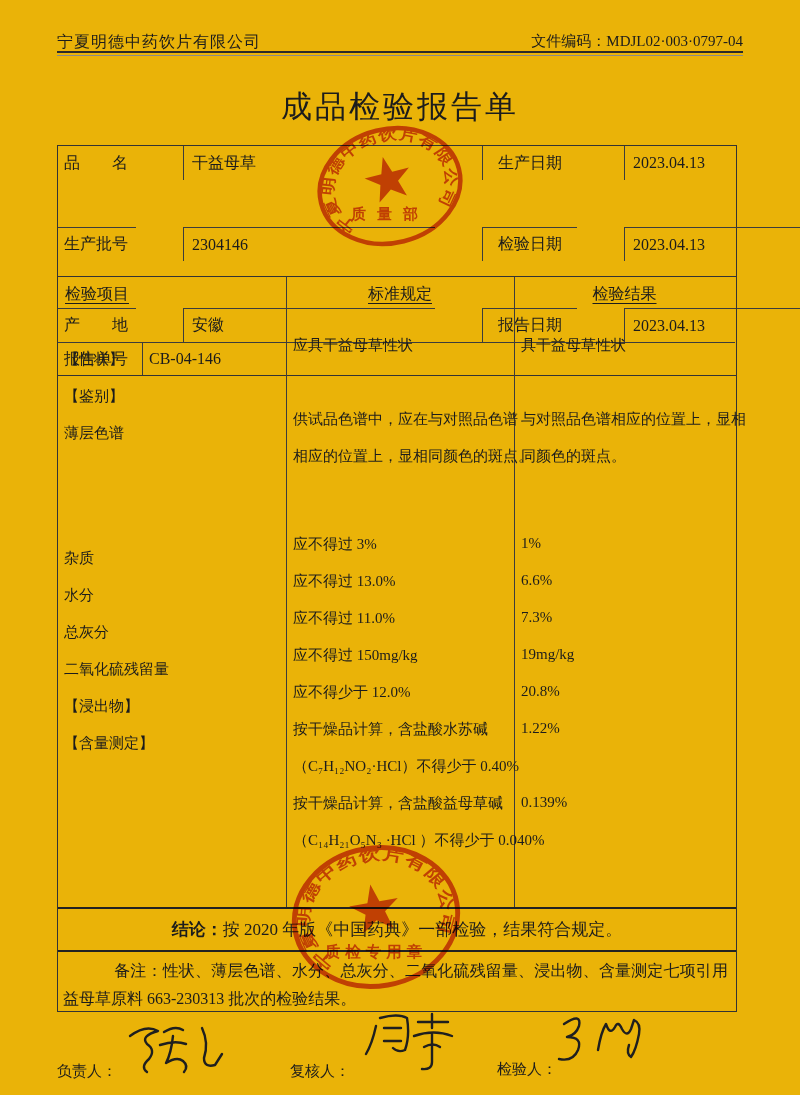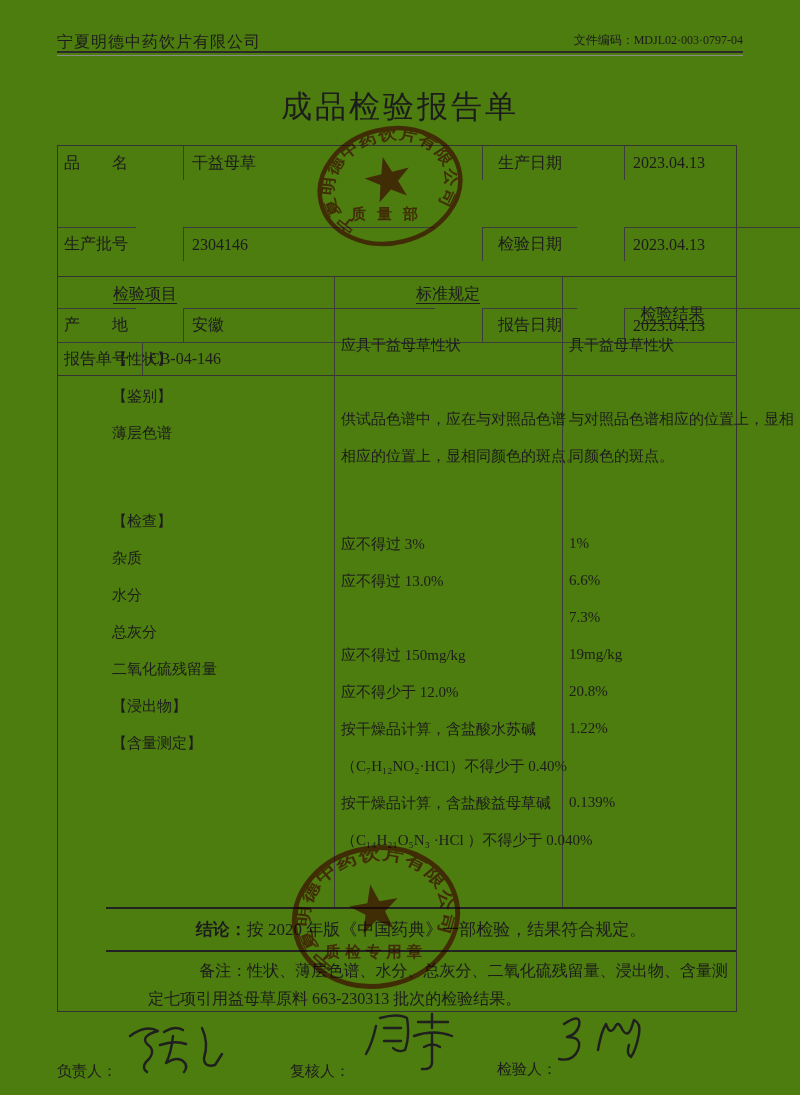--- a/index.html
+++ b/index.html
@@ -1,21 +1,21 @@
 <!DOCTYPE html>
 <html><head>
 <meta charset="utf-8">
 <style>
   html,body{margin:0;padding:0;background:#ffffff;}
-  .page{position:relative;width:800px;height:1095px;background:#4d7c0f;overflow:hidden;
+  .page{position:relative;width:800px;height:1095px;background:#eab308;overflow:hidden;
         font-family:"Liberation Serif","DejaVu Serif",serif;color:#1c1c1c;}
 
   
   .hdr-company{position:absolute;left:57px;top:32px;font-size:16px;letter-spacing:1px;}
-  .hdr-code{position:absolute;right:57px;top:32px;font-size:12px;text-align:right;}
+  .hdr-code{position:absolute;right:57px;top:32px;font-size:15px;text-align:right;}
   .hdr-rule{position:absolute;left:57px;right:57px;top:51px;height:2px;
             border-top:2px solid #2a2a2a;border-bottom:1px solid #8a8a8a;}
 
   .doc-title{position:absolute;left:0;right:0;top:86px;text-align:center;
              font-size:31px;font-weight:400;letter-spacing:3px;}
 
   
   .info-table{position:absolute;left:57px;top:145px;width:680px;border:1.5px solid #333;box-sizing:border-box;}
   .info-grid{display:grid;grid-template-columns:78px 252px 95px 252px;gap:47px;}
   .info-grid .cell{box-sizing:border-box;border-top:1px solid #3c3c3c;font-size:16px;
@@ -24,39 +24,39 @@
   .info-grid .lbl{padding-left:6px;}
   .info-grid .dlbl{justify-content:center;padding-left:0;border-left:1px solid #3c3c3c;}
   .info-grid .vcol{border-left:1px solid #3c3c3c;}
   .report-grid{display:grid;grid-template-columns:84px 593px;}
   .report-grid .cell{box-sizing:border-box;border-top:1px solid #3c3c3c;font-size:16px;
                      display:flex;align-items:center;height:33px;padding-left:6px;}
   .report-grid .val{border-left:1px solid #3c3c3c;padding-left:6px;}
 
   
   .main-block{position:absolute;left:57px;top:276px;width:680px;height:736px;
-              border:1.5px solid #333;box-sizing:border-box;padding-left:48px;}
+              border:1.5px solid #333;box-sizing:border-box;}
   .inspect{position:relative;height:632px;border-bottom:2px solid #222;box-sizing:border-box;}
   .vline{position:absolute;top:0;bottom:0;width:1px;background:#3c3c3c;}
   .vline.v1{left:228px;} .vline.v2{left:456px;}
   .col-hdr{position:absolute;top:7px;font-size:16px;text-decoration:underline;text-underline-offset:4px;}
   .col-hdr.h1{left:7px;}
   .col-hdr.h2{left:228px;width:228px;text-align:center;}
-  .col-hdr.h3{left:456px;width:221px;text-align:center;margin-top:20px;}
+  .col-hdr.h3{left:456px;width:221px;text-align:center;}
   .tline{position:absolute;left:0;width:100%;height:22px;font-size:15px;}
   .tline span{position:absolute;white-space:nowrap;}
   .tline .c1{left:6px;width:216px;margin-top:14px;}
   .tline .c2{left:235px;width:216px;}
   .tline .c3{left:463px;width:210px;}
 
   .conclusion{height:43px;border-bottom:2px solid #222;box-sizing:border-box;
               display:flex;align-items:center;justify-content:center;font-size:17px;}
   .conclusion .clabel{font-weight:700;}
   .remark{box-sizing:border-box;padding:5px 8px 0 5px;font-size:16px;line-height:28px;
-          text-indent:3.2em;text-align:justify;margin-left:37px;}
+          text-indent:3.2em;text-align:justify;}
 
   
   .sig-label{position:absolute;font-size:15px;margin-top:28px;}
   .sig-svg{position:absolute;}
   .sig-svg path{fill:none;stroke:#1f1f1f;stroke-width:2.4;stroke-linecap:round;stroke-linejoin:round;}
 
   
   .stamp{position:absolute;mix-blend-mode:multiply;opacity:.82;pointer-events:none;}
   .stamp text{fill:#c83723;font-family:"Liberation Serif","DejaVu Serif",serif;font-weight:700;}
   .stamp .ring{fill:none;stroke:#c83723;}
@@ -117,37 +117,33 @@
       <div class="tline" style="top:96px">
           <span class="c1">【鉴别】</span>
           <span class="c2"></span>
           <span class="c3"></span>
         </div>
       <div class="tline" style="top:170px">
           <span class="c1"></span>
           <span class="c2">相应的位置上，显相同颜色的斑点。</span>
           <span class="c3">同颜色的斑点。</span>
         </div>
-      <div class="tline" style="top:221px">
-          <span class="c1">【检查】</span>
-          <span class="c2"></span>
-          <span class="c3"></span>
-        </div>
       <div class="tline" style="top:258px">
           <span class="c1">杂质</span>
           <span class="c2">应不得过 3%</span>
           <span class="c3">1%</span>
         </div>
       <div class="tline" style="top:295px">
           <span class="c1">水分</span>
           <span class="c2">应不得过 13.0%</span>
           <span class="c3">6.6%</span>
         </div>
       <div class="tline" style="top:332px">
           <span class="c1">总灰分</span>
+          <span class="c2">应不得过 11.0%</span>
           <span class="c3">7.3%</span>
         </div>
       <div class="tline" style="top:369px">
           <span class="c1">二氧化硫残留量</span>
           <span class="c2">应不得过 150mg/kg</span>
           <span class="c3">19mg/kg</span>
         </div>
       <div class="tline" style="top:406px">
           <span class="c1">【浸出物】</span>
           <span class="c2">应不得少于 12.0%</span>

